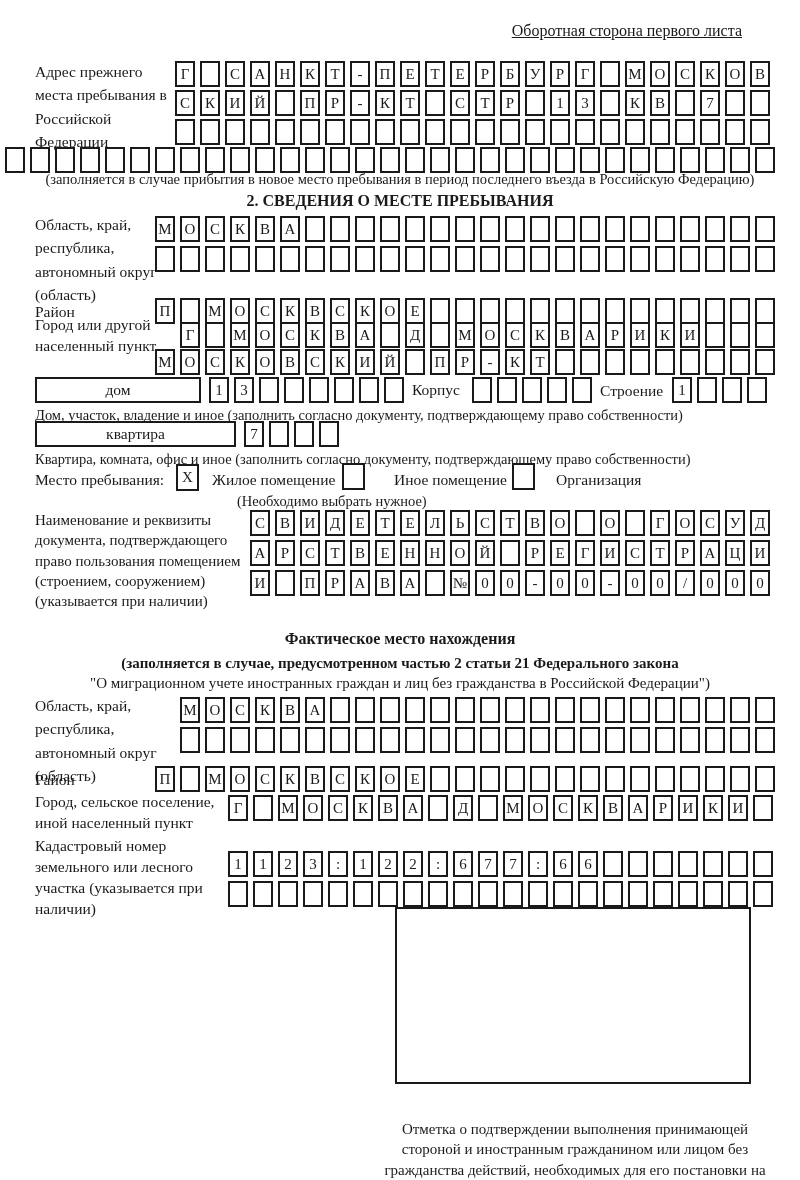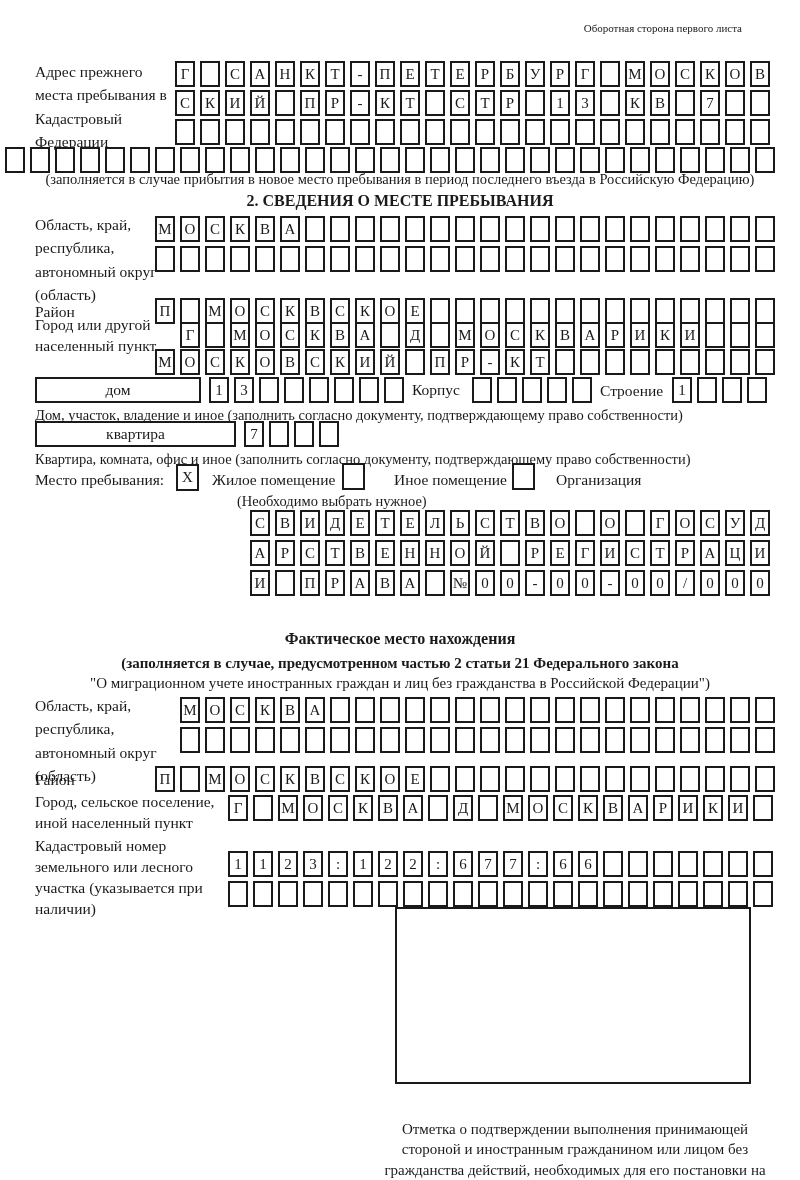--- a/index.html
+++ b/index.html
@@ -22,30 +22,30 @@
   }
   .cbox {
     width:23px; height:27px; border:2px solid #1a1a1a; background:#fff;
     display:inline-flex; align-items:center; justify-content:center; font-size:15px;
   }
   .bigbox {
     border:2px solid #1a1a1a; height:26px; background:#fff;
     display:inline-flex; align-items:center; justify-content:center; font-size:15.5px;
   }
   .stampbox { border:2px solid #1a1a1a; background:#fff; }
-  .note { font-size:11px; }
+  .note { font-size:16px;text-decoration:underline; }
 </style>
 </head>
 <body>
 
 <div class="page">
 
   <div class="abs note" style="left:400px; top:22px; width:342px; text-align:right;">Оборотная сторона первого листа</div>
 
-  <div class="abs lbl" style="left:35px; top:60px; width:148px;">Адрес прежнего места пребывания в Кадастровый Федерации</div>
+  <div class="abs lbl" style="left:35px; top:60px; width:148px;">Адрес прежнего места пребывания в Российской Федерации</div>
   <div class="abs row" style="left:175px; top:61px;">
       <span class="cell">Г</span>
       <span class="cell"></span>
       <span class="cell">С</span>
       <span class="cell">А</span>
       <span class="cell">Н</span>
       <span class="cell">К</span>
       <span class="cell">Т</span>
       <span class="cell">-</span>
       <span class="cell">П</span>
@@ -335,20 +335,21 @@
 
   <div class="abs lbl" style="left:35px; top:468px;">Место пребывания:</div>
   <span class="abs cbox" style="left:176px; top:464px;">X</span>
   <div class="abs lbl" style="left:212px; top:468px;">Жилое помещение</div>
   <span class="abs cbox" style="left:342px; top:463px;"></span>
   <div class="abs lbl" style="left:394px; top:468px;font-family:Liberation Serif, serif;">Иное помещение</div>
   <span class="abs cbox" style="left:512px; top:463px;"></span>
   <div class="abs lbl" style="left:556px; top:468px;">Организация</div>
   <div class="abs cap" style="left:237px; top:492px;">(Необходимо выбрать нужное)</div>
 
+  <div class="abs lbl lbl-tight" style="left:35px; top:510px; width:218px; font-size:15px;">Наименование и реквизиты документа, подтверждающего право пользования помещением (строением, сооружением) (указывается при наличии)</div>
   <div class="abs row" style="left:250px; top:510px;">
       <span class="cell">С</span>
       <span class="cell">В</span>
       <span class="cell">И</span>
       <span class="cell">Д</span>
       <span class="cell">Е</span>
       <span class="cell">Т</span>
       <span class="cell">Е</span>
       <span class="cell">Л</span>
       <span class="cell">Ь</span>

